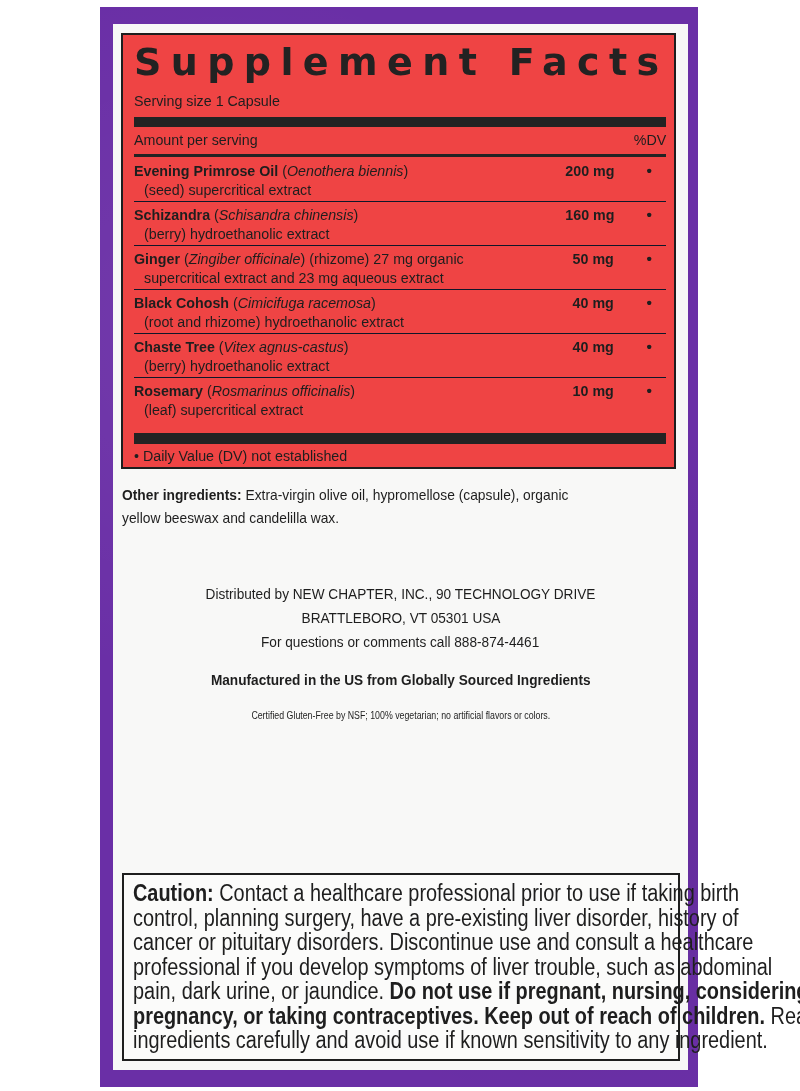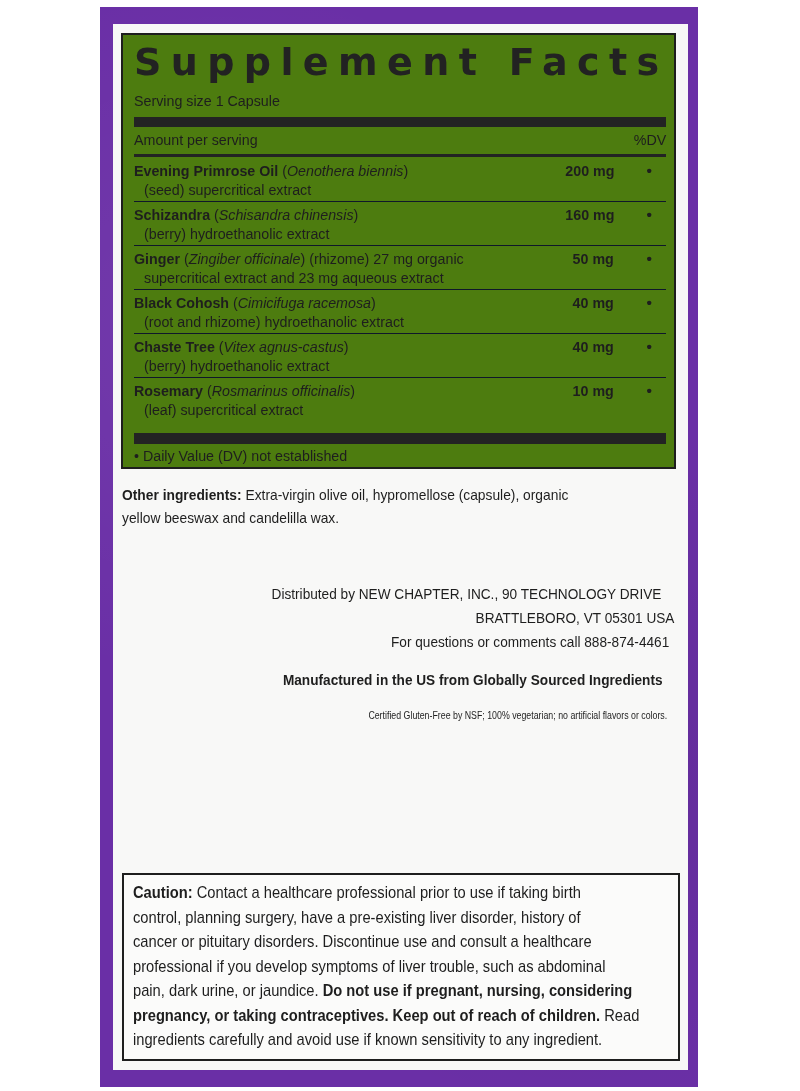--- a/index.html
+++ b/index.html
@@ -12,21 +12,21 @@
     background: #6a2fa6;
     background-image: radial-gradient(circle at 20% 30%, rgba(255,255,255,0.06) 0, transparent 40%),
                       radial-gradient(circle at 80% 70%, rgba(0,0,0,0.08) 0, transparent 40%);
   }
   .panel {
     position: absolute; left: 113px; top: 24px; width: 575px; height: 1046px;
     background: #f8f8f7;
   }
   .facts {
     position: absolute; left: 121px; top: 33px; width: 555px; height: 436px;
-    border: 2px solid #1e1e1e; box-sizing: border-box; background: #4d7c0f;
+    border: 2px solid #1e1e1e; box-sizing: border-box; background: #ef4444;
   }
   .facts-title {
     position: absolute; left: 11px; top: 4px; width: 534px;
     font-size: 38px; font-weight: 900; letter-spacing: 9.4px; line-height: 46px;
     white-space: nowrap; color: #222;
     font-family: "DejaVu Sans", sans-serif;
   }
   .serving {
     position: absolute; left: 11px; top: 56px; font-size: 15.5px; line-height: 20px;
     transform: scaleX(0.92); transform-origin: left;
@@ -49,31 +49,31 @@
   .row .desc { position: absolute; left: 10px; top: 22px; transform: scaleX(0.92); transform-origin: left; white-space: nowrap; }
   .row .amt { position: absolute; right: 52px; top: 3px; font-weight: 700; transform: scaleX(0.92); transform-origin: right; white-space: nowrap; }
   .row .dv { position: absolute; right: 14px; top: 3px; font-weight: 700; }
   .bar3 { top: 398px; height: 11px; }
   .footnote { position: absolute; left: 11px; top: 411px; font-size: 15.5px; line-height: 20px; transform: scaleX(0.92); transform-origin: left; white-space: nowrap; }
 
   .other { position: absolute; left: 122px; top: 483px; width: 570px; font-size: 15px; line-height: 23px; }
   .other .line { display: block; transform: scaleX(0.92); transform-origin: left; white-space: nowrap; }
   .other b { font-weight: 700; }
 
-  .dist { position: absolute; left: 113px; width: 575px; text-align: right; font-size: 15.5px; line-height: 20px; white-space: nowrap; }
+  .dist { position: absolute; left: 113px; width: 575px; text-align: center; font-size: 15.5px; line-height: 20px; white-space: nowrap; }
   .dist span { display: inline-block; transform: scaleX(0.88); }
   .d1 { top: 584px; } .d2 { top: 608px; } .d3 { top: 632px; font-weight: 400; }
   .d4 { top: 670px; font-weight: 700; }
   .d5 { top: 706px; font-size: 10px; }
 
   .caution {
     position: absolute; left: 122px; top: 873px; width: 558px; height: 188px;
     border: 2px solid #1e1e1e; box-sizing: border-box; background: #fbfbfa;
   }
-  .caution-text { position: absolute; left: 9px; top: 6px; width: 540px; font-size: 17px; line-height: 24.5px; }
+  .caution-text { position: absolute; left: 9px; top: 6px; width: 540px; font-size: 23px; line-height: 24.5px; }
   .caution-text .line { display: block; white-space: nowrap; transform: scaleX(0.865); transform-origin: left; }
   .caution-text b { font-weight: 700; }
 </style>
 </head>
 <body>
 
 <div class="purple-frame"></div>
 <div class="panel"></div>
 
 <div class="facts">

